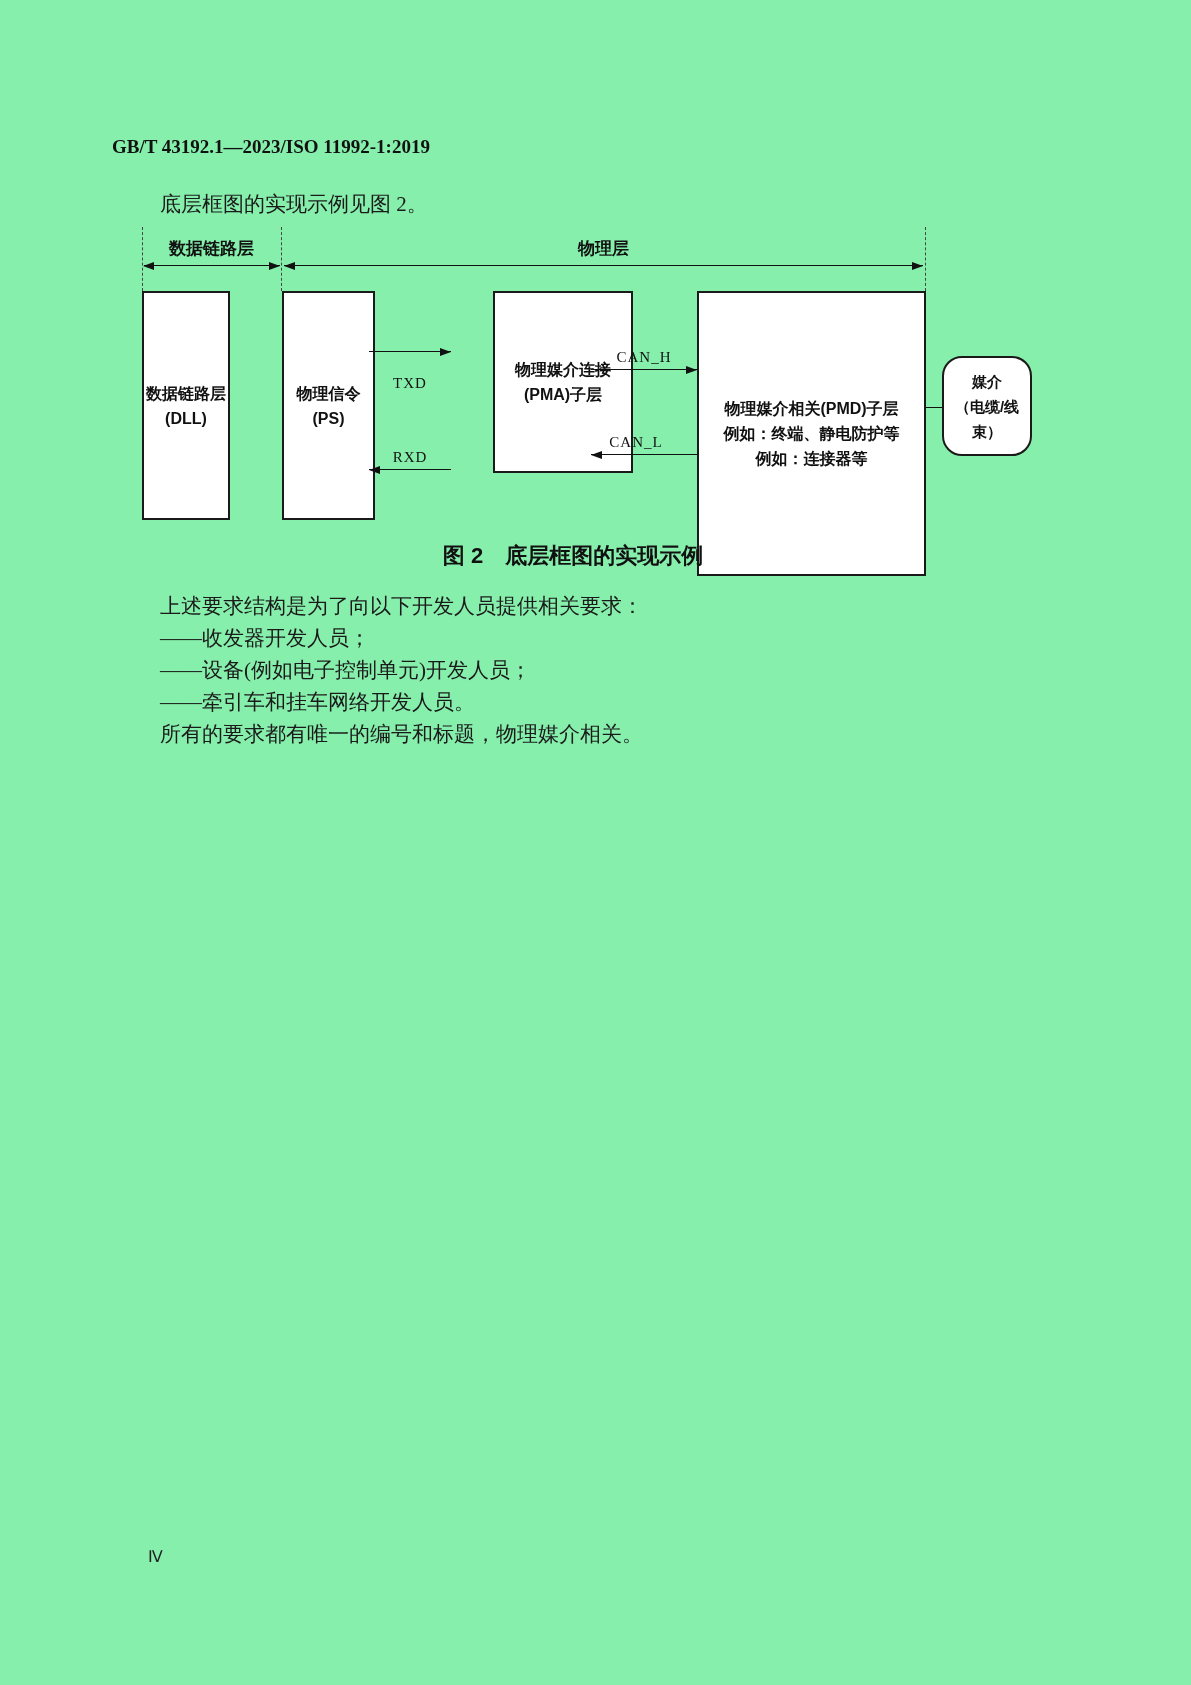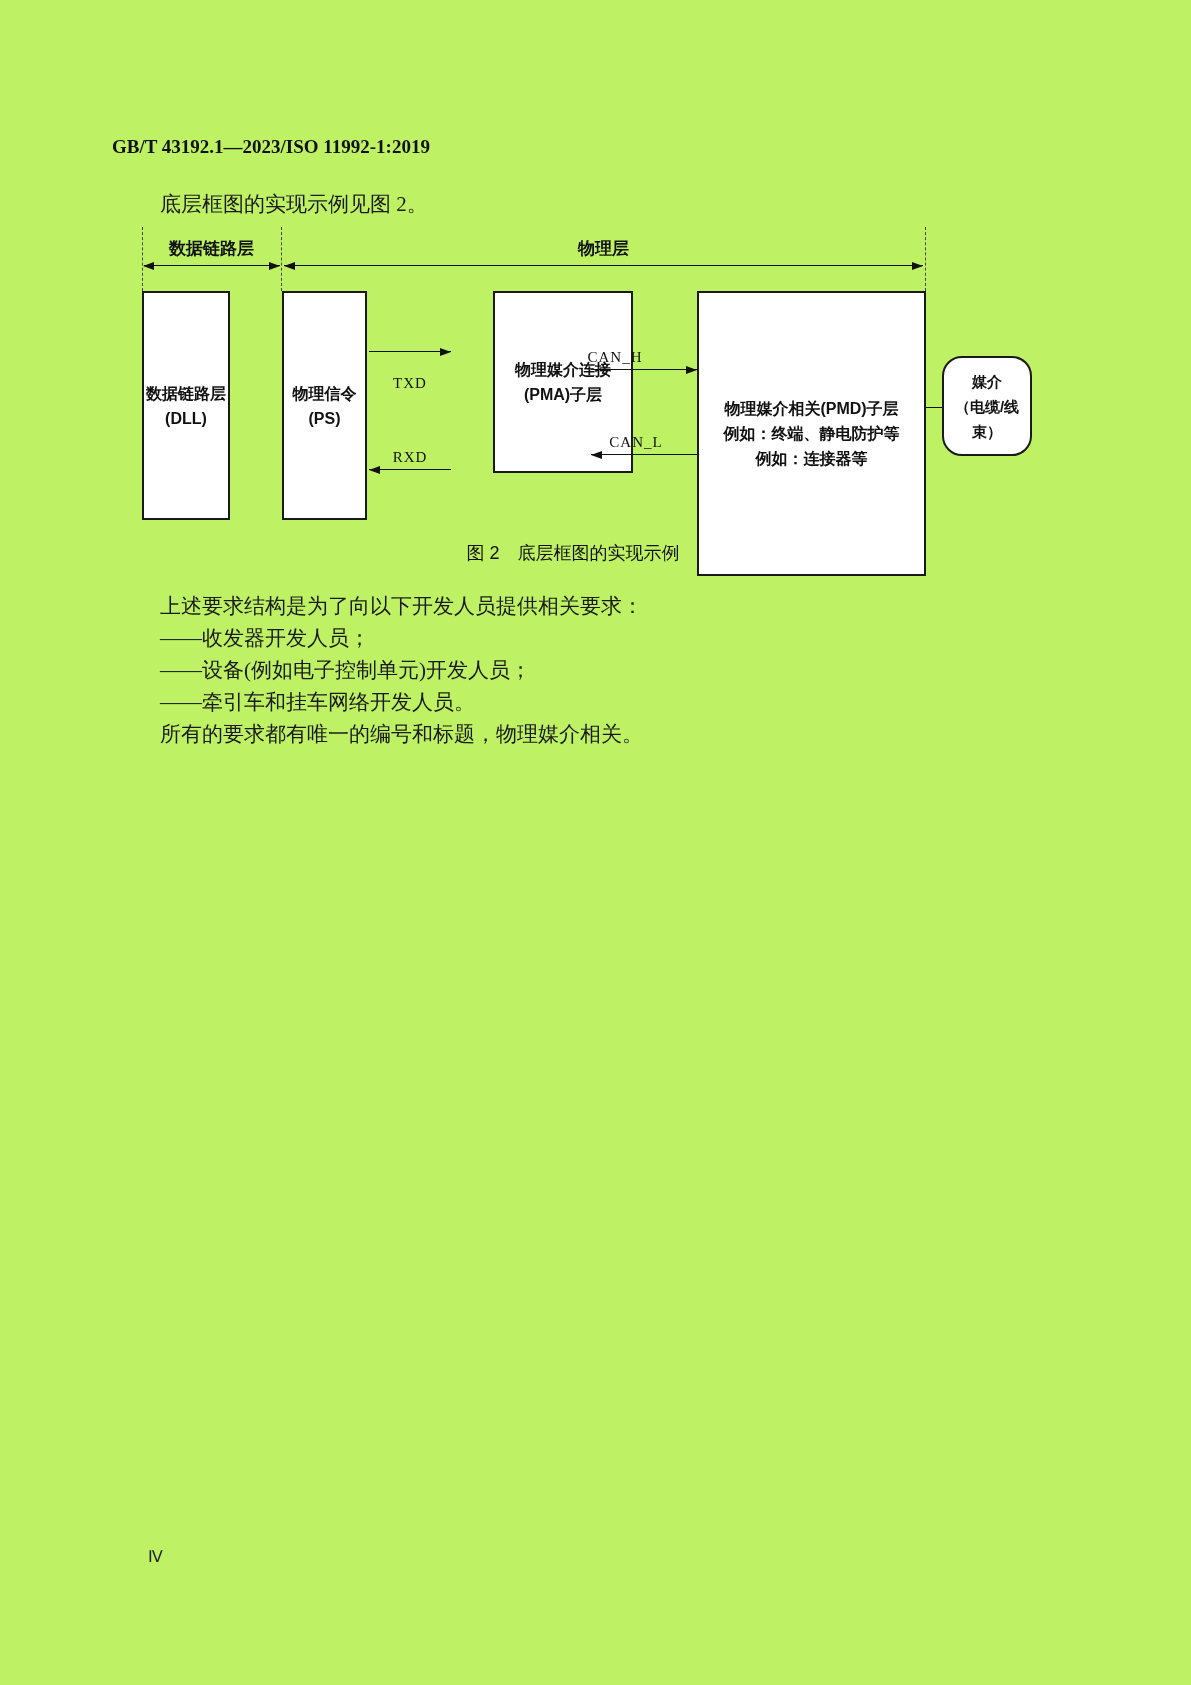--- a/index.html
+++ b/index.html
@@ -1,20 +1,20 @@
 <!DOCTYPE html>
 <html><head>
 <meta charset="utf-8">
 <style>
   html,body{margin:0;padding:0;background:#ffffff;}
   #page{
     position:relative;
     width:1191px;
     height:1685px;
-    background:#bef264;
+    background:#86efac;
     color:#111;
     overflow:hidden;
   }
   
   .doc-header{
     position:absolute;
     font-family:"Liberation Serif",serif;
     font-weight:bold;
     font-size:19px;
     color:#111;
@@ -23,22 +23,22 @@
   .para{
     position:absolute;
     font-family:"Liberation Serif",serif;
     font-size:21px;
     color:#1a1a1a;
     white-space:nowrap;
   }
   .caption{
     position:absolute;
     font-family:"Liberation Sans",sans-serif;
-    font-weight:normal;
-    font-size:18px;
+    font-weight:bold;
+    font-size:22px;
     color:#111;
     text-align:center;
   }
   .page-num{
     position:absolute;
     font-family:"Liberation Serif",serif;
     font-size:16px;
     color:#222;
   }
   
@@ -117,21 +117,21 @@
     <div class="ah ah-right" style="left:912px; top:262px;"></div>
 
     <div class="toplabel" style="left:142px; top:237px; width:139px;">数据链路层</div>
     <div class="toplabel" style="left:284px; top:237px; width:639px;">物理层</div>
 
     <div class="box" style="left:142px; top:291px; width:88px; height:229px;">
       <div>数据链路层</div>
       <div>(DLL)</div>
     </div>
 
-    <div class="box" style="left:282px; top:291px; width:85px; height:229px;">
+    <div class="box" style="left:282px; top:291px; width:93px; height:229px;">
       <div>物理信令</div>
       <div>(PS)</div>
     </div>
 
     <div class="box" style="left:451px; top:291px; width:140px; height:182px;margin-left:42px;">
       <div>物理媒介连接</div>
       <div>(PMA)子层</div>
     </div>
 
     <div class="box" style="left:697px; top:291px; width:229px; height:285px;">
@@ -148,21 +148,21 @@
     <div class="hline" style="left:369px; top:351px; width:82px;"></div>
     <div class="ah ah-right" style="left:440px; top:348px;"></div>
     <div class="sig" style="left:369px; top:331px; width:82px;margin-top:44px;">TXD</div>
 
     <div class="hline" style="left:369px; top:469px; width:82px;"></div>
     <div class="ah ah-left" style="left:369px; top:466px;"></div>
     <div class="sig" style="left:369px; top:449px; width:82px;">RXD</div>
 
     <div class="hline" style="left:591px; top:369px; width:106px;"></div>
     <div class="ah ah-right" style="left:686px; top:366px;"></div>
-    <div class="sig" style="left:562px; top:349px; width:106px;">CAN_H</div>
+    <div class="sig" style="left:591px; top:349px; width:106px;">CAN_H</div>
 
     <div class="hline" style="left:591px; top:454px; width:106px;"></div>
     <div class="ah ah-left" style="left:591px; top:451px;"></div>
     <div class="sig" style="left:591px; top:434px; width:90px;">CAN_L</div>
 
     <div class="hline" style="left:926px; top:407px; width:16px;"></div>
   </div>
 
   <div class="caption" style="left:0px; top:541px; width:1146px;">图 2　底层框图的实现示例</div>
 

